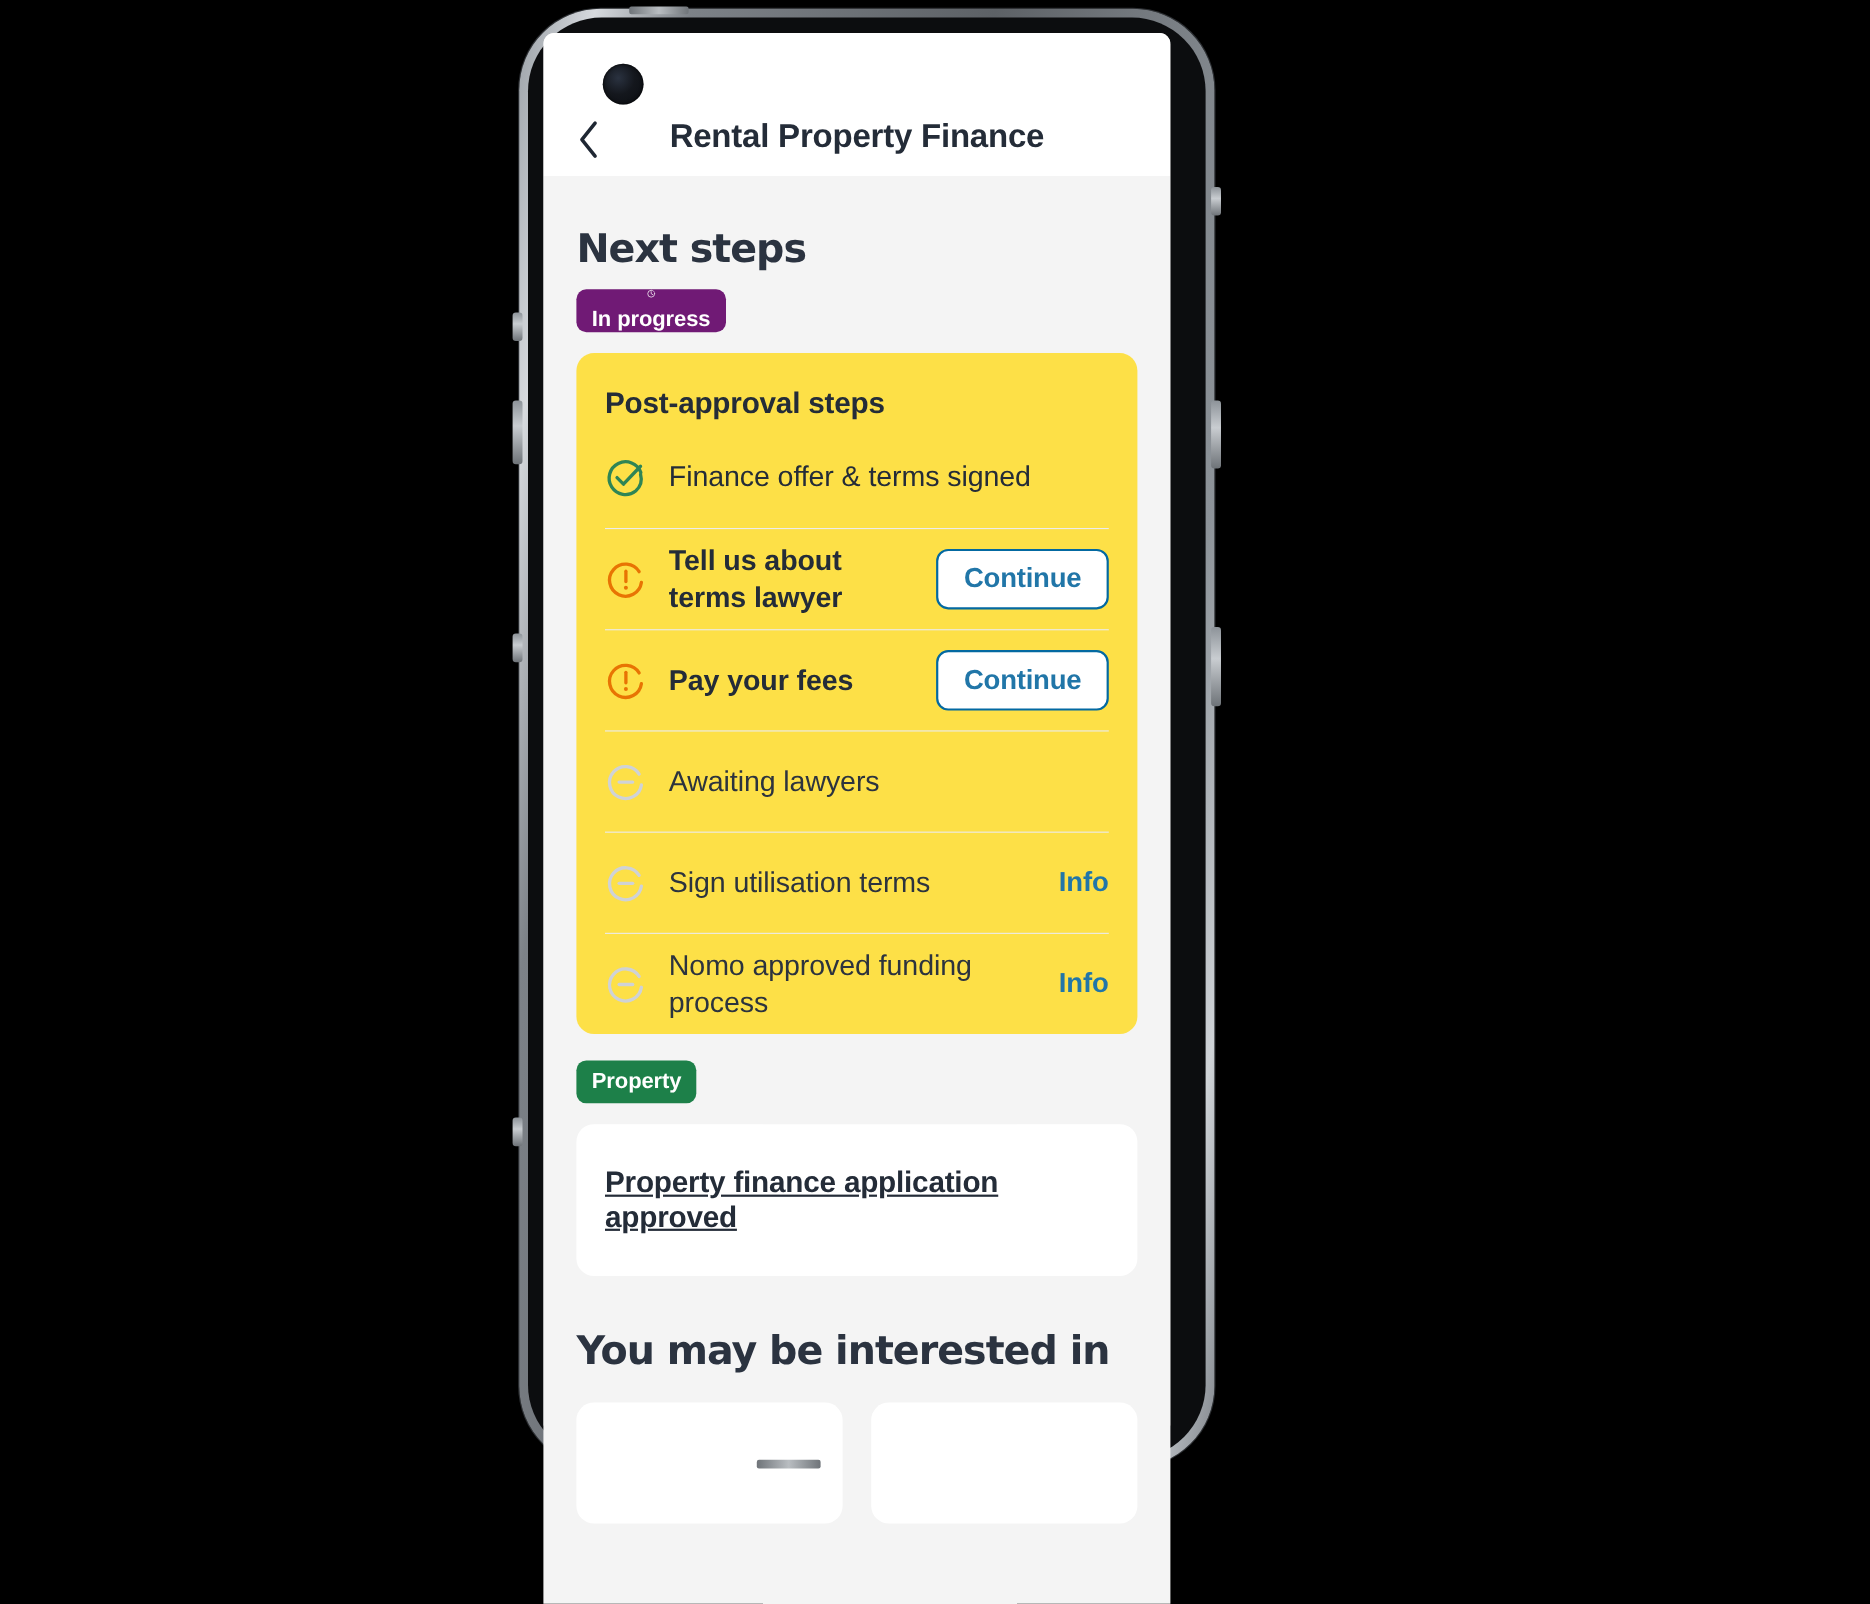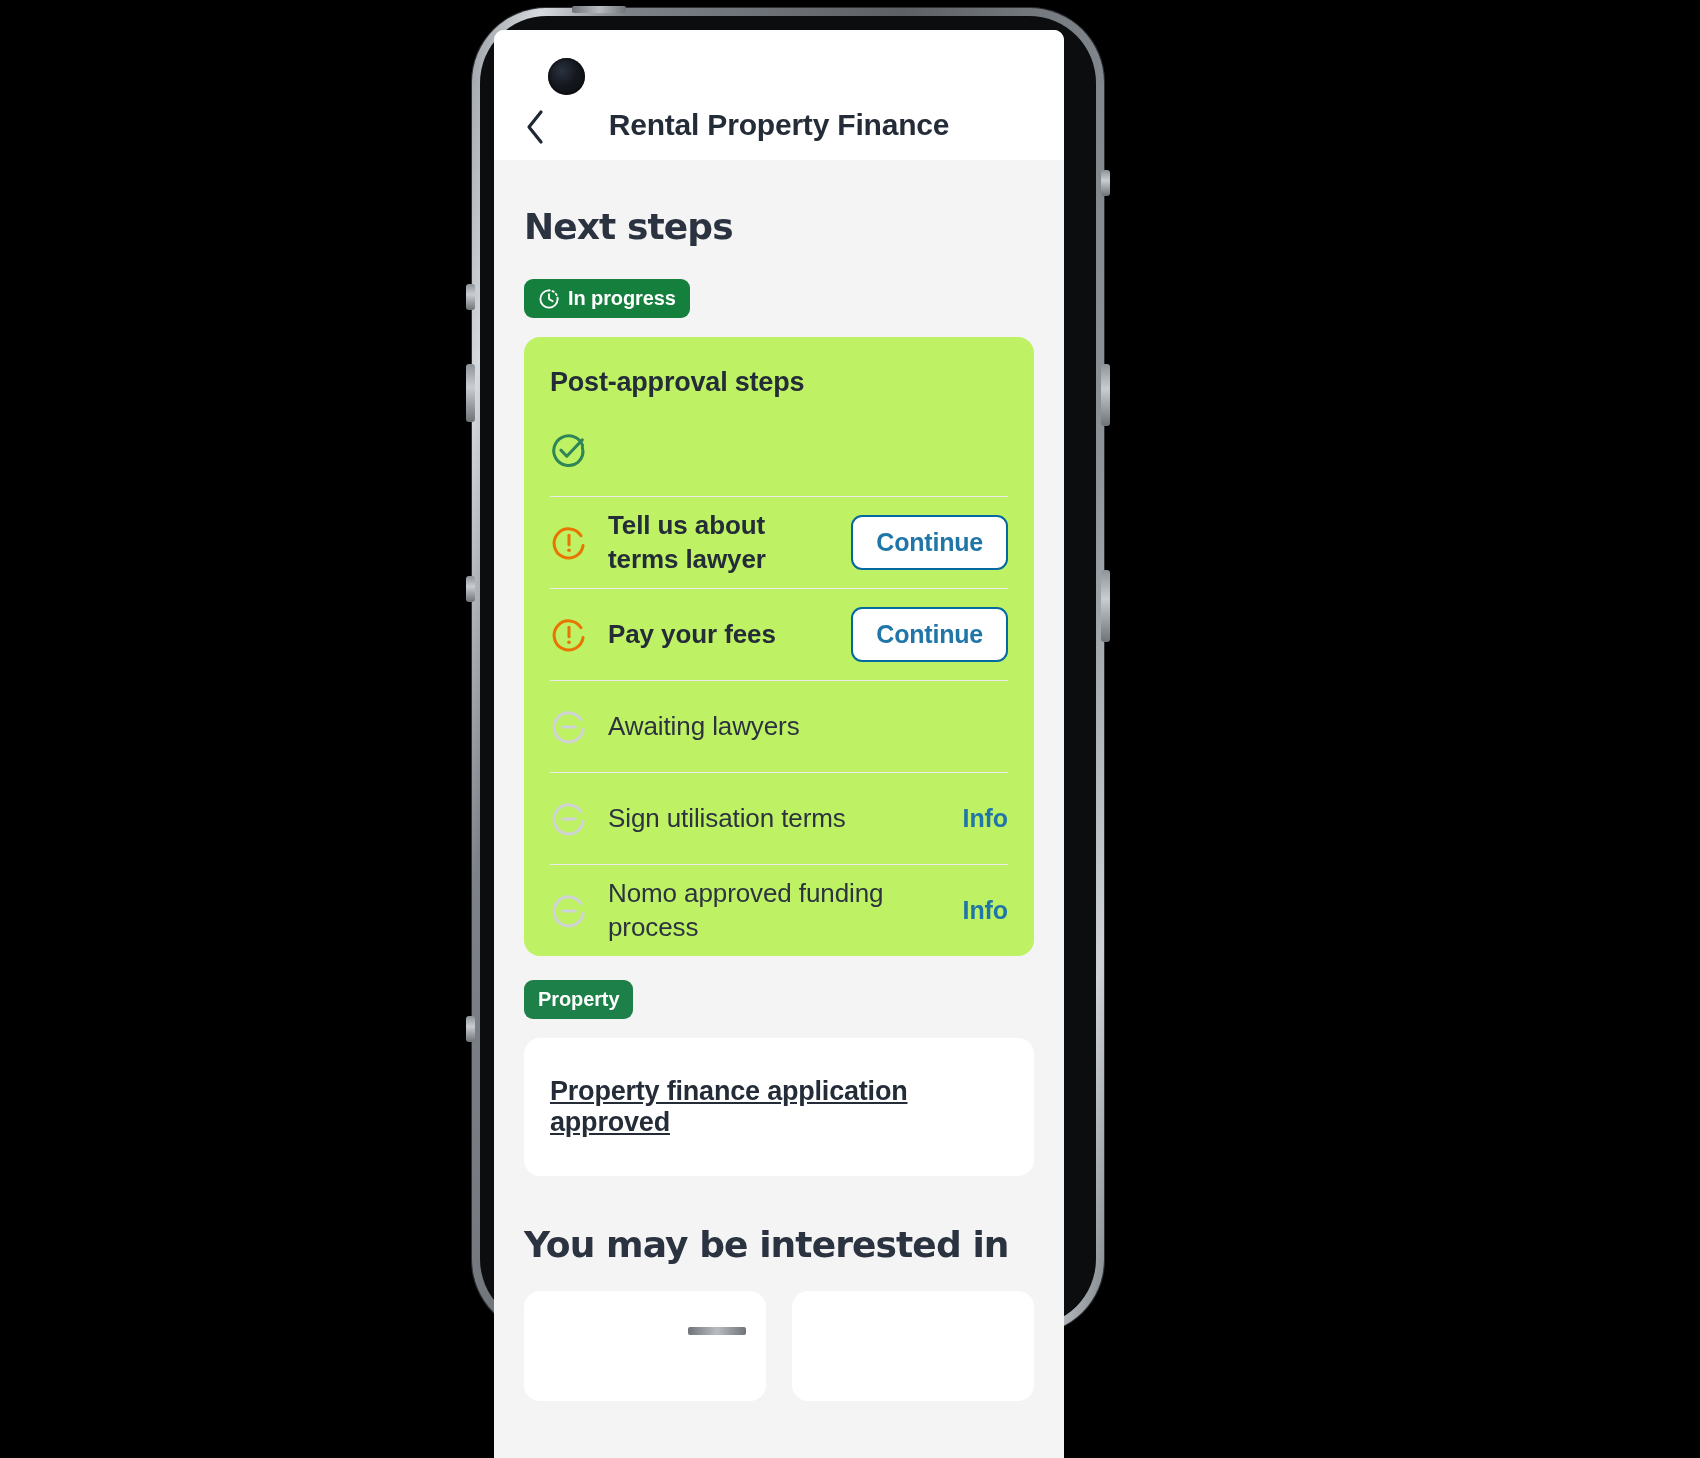--- a/index.html
+++ b/index.html
@@ -108,25 +108,25 @@
     align-items: center;
     gap: 8px;
     height: 39px;
     padding: 0 14px;
     border-radius: 9px;
     color: #ffffff;
     font-size: 20px;
     font-weight: 700;
     letter-spacing: -0.1px;
   }
-  .badge.inprogress { background: #15803d; margin-top: 32px; }
+  .badge.inprogress { background: #701a75; margin-top: 16px; flex-direction: column; }
   .badge.completed { background: #1d8049; margin-top: 24px; }
 
   .card {
-    background: #bef264;
+    background: #fde047;
     border-radius: 16px;
     margin-top: 19px;
     padding: 0 26px;
   }
   .card-title {
     font-size: 27px;
     font-weight: 700;
     color: #242c38;
     padding: 30px 0 6px 0;
     letter-spacing: -0.2px;
@@ -239,20 +239,21 @@
 
         
         <div class="card">
           <div class="card-title">Post-approval steps</div>
 
           <div class="step first">
             <svg class="step-ico" viewBox="0 0 24 24" fill="none">
               <path d="M20.6 9.2 A9.4 9.4 0 1 0 17.6 19.8 A9.4 9.4 0 0 0 20.4 10.2" stroke="#2f8555" stroke-width="1.9" stroke-linecap="round"></path>
               <path d="M6.9 12.1 L10.6 15.9 L20.4 5.6" stroke="#2f8555" stroke-width="1.9" stroke-linecap="round" stroke-linejoin="round"></path>
             </svg>
+            <div class="step-label">Finance offer &amp; terms signed</div>
           </div>
 
           <div class="step">
             <svg class="step-ico" viewBox="0 0 24 24" fill="none">
               <path d="M19.6 7.4 A9.2 9.2 0 1 0 20.9 13.6" stroke="#e87403" stroke-width="1.9" stroke-linecap="round"></path>
               <path d="M12 7.1 V13.1" stroke="#e87403" stroke-width="1.9" stroke-linecap="round"></path>
               <circle cx="12" cy="16.6" r="1.15" fill="#e87403"></circle>
             </svg>
             <div class="step-label bold">Tell us about terms lawyer</div>
             <button class="continue-btn">Continue</button>

